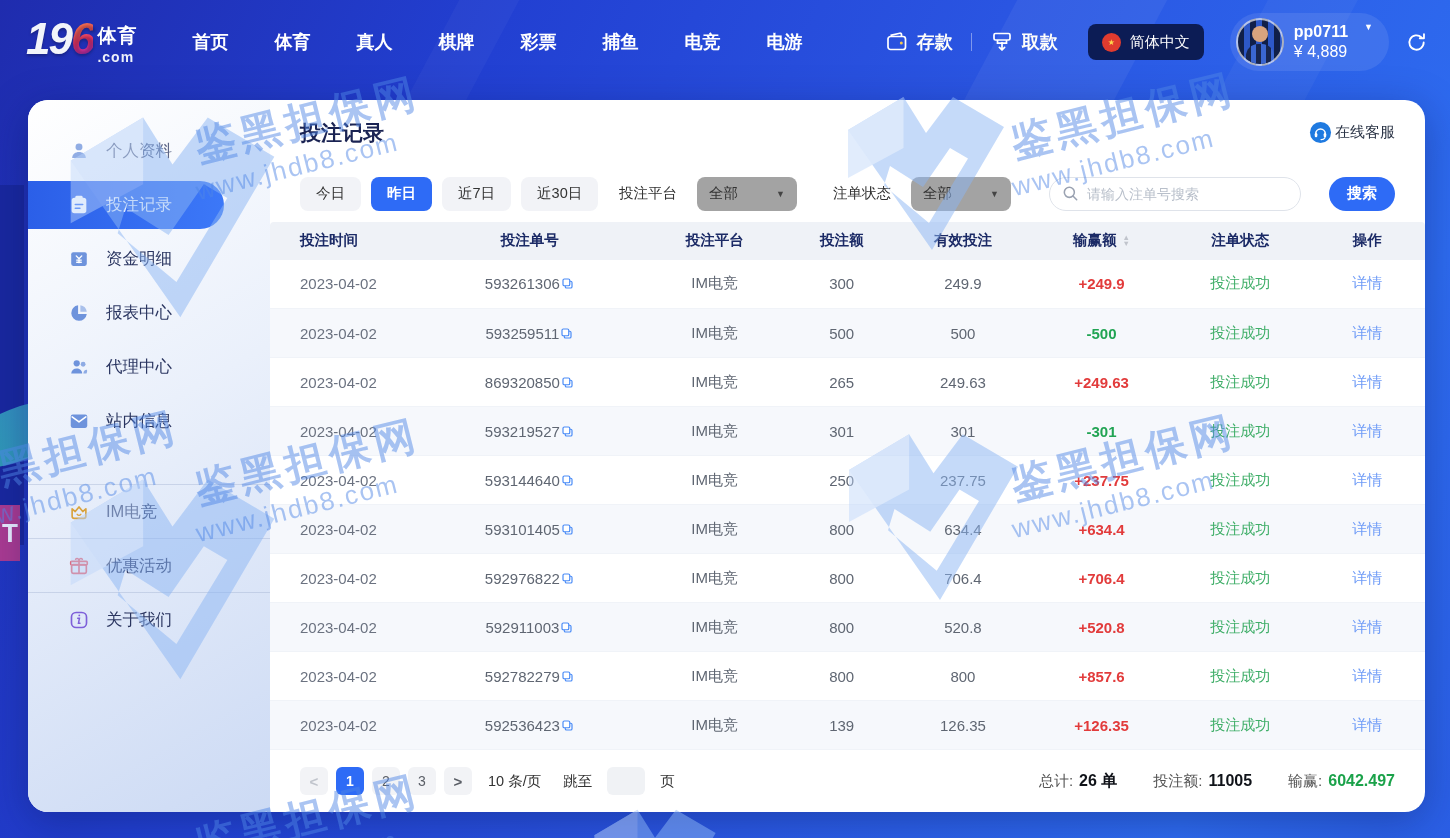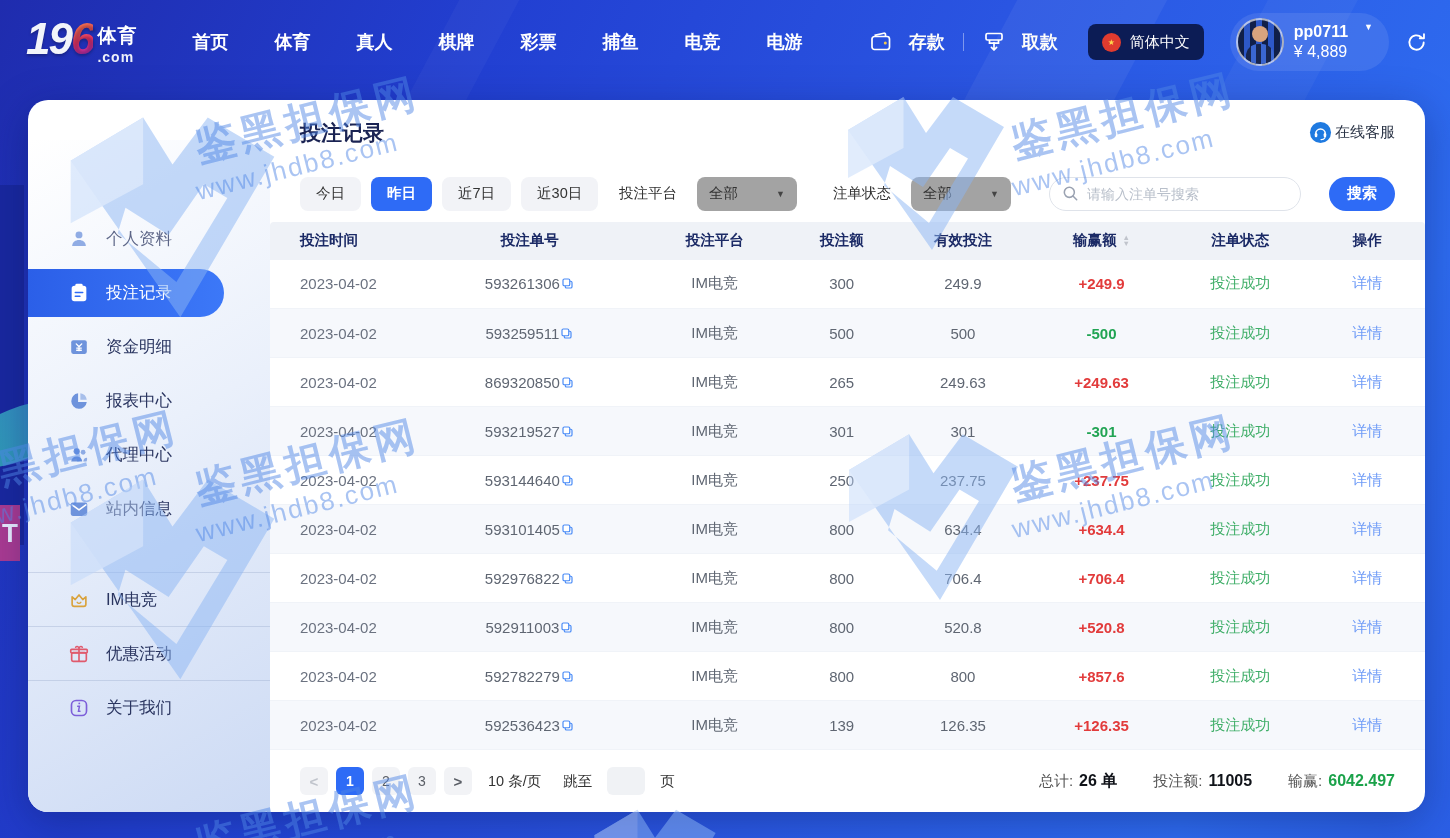--- a/index.html
+++ b/index.html
@@ -25,21 +25,21 @@
   .logo-196 { font-size:44px; font-weight:900; font-style:italic; color:#f2f4fa; letter-spacing:-2px;
     text-shadow:0 2px 3px rgba(0,0,0,.25); line-height:40px; }
   .logo-196 .six { background:linear-gradient(160deg,#ff9a3c 5%,#f0356c 55%,#9b2bdf 95%);
     -webkit-background-clip:text; background-clip:text; color:transparent; }
   .logo-col { display:flex; flex-direction:column; margin-left:4px; margin-top:4px; }
   .logo-sport { color:#fff; font-weight:900; font-size:19px; letter-spacing:1px; }
   .logo-com { color:#eef1fa; font-weight:700; font-size:14px; letter-spacing:1px; }
   .main-nav { display:flex; margin-left:32px; }
   .nav-item { color:#fff; font-size:18px; font-weight:700; padding:10px 23px; cursor:pointer; white-space:nowrap; }
   .tb-right { margin-left:auto; display:flex; align-items:center; }
-  .tb-act { display:flex; align-items:center; gap:16px; color:#fefefa; font-size:18px; font-weight:700; cursor:pointer; }
+  .tb-act { display:flex; align-items:center; gap:8px; color:#fefefa; font-size:18px; font-weight:700; cursor:pointer; }
   .tb-div { width:1px; height:18px; background:rgba(255,255,255,.4); margin:0 18px; }
   .lang-pill { margin-left:30px; height:36px; background:#0c1c55; border-radius:8px; display:flex; align-items:center;
     gap:9px; padding:0 14px; color:#fff; font-size:15px; cursor:pointer; }
   .flag { width:19px; height:19px; border-radius:50%; background:#e03b2f; color:#ffd84d; font-size:8px;
     display:flex; align-items:center; justify-content:center; }
   .user-chip { margin-left:26px; display:flex; align-items:center; gap:10px; background:rgba(255,255,255,.09);
     border-radius:30px; padding:5px 16px 5px 6px; cursor:pointer; }
   .avatar { width:48px; height:48px; border-radius:50%; overflow:hidden; position:relative; flex:none;
     background:repeating-linear-gradient(90deg,#101f49 0 6px,#2d58c8 6px 12px); border:2px solid rgba(255,255,255,.65); }
   .avatar::before { content:""; position:absolute; left:14px; top:6px; width:16px; height:16px; border-radius:50%;
@@ -48,21 +48,21 @@
     border-radius:12px 12px 0 0; background:repeating-linear-gradient(90deg,#17254e 0 5px,#3a66d0 5px 10px); }
   .uc-col { display:flex; flex-direction:column; line-height:20px; }
   .uc-name { color:#fff; font-size:16px; font-weight:700; }
   .uc-bal { color:#fff; font-size:16px; }
   .uc-caret { color:#fff; font-size:9px; align-self:flex-start; margin:4px 0 0 6px; }
   .refresh { margin-left:16px; cursor:pointer; display:flex; }
 
   
   .card { position:absolute; left:28px; top:100px; width:1397px; height:712px; border-radius:20px;
     overflow:hidden; display:flex; background:#fff; box-shadow:0 10px 40px rgba(10,20,80,.35); z-index:5; }
-  .sidebar { width:242px; flex:none; background:linear-gradient(150deg,#ffffff 0%,#eaf0fb 45%,#ccdaf4 100%); padding-top:72px;margin-top:40px; }
+  .sidebar { width:242px; flex:none; background:linear-gradient(150deg,#ffffff 0%,#eaf0fb 45%,#ccdaf4 100%); padding-top:24px; }
   .sb-item { height:54px; display:flex; align-items:center; gap:16px; padding-left:40px; cursor:pointer;
     color:#2a3560; font-size:16.5px; position:relative; }
   .sb-item.divided { border-top:1px solid rgba(150,165,200,.35); }
   .sb-item.gap-above { margin-top:36px; }
   .sb-item.active { width:196px; background:linear-gradient(90deg,#2b5fe8,#3c78f8); border-radius:0 27px 27px 0;
     color:#fff; height:48px; margin:3px 0; }
   .sb-icon { width:22px; height:22px; display:flex; color:#6e93dc; flex:none; }
   .sb-icon svg { width:22px; height:22px; }
   .sb-item.active .sb-icon { color:#fff; }
   .sb-icon .inner { stroke:#fff; }

